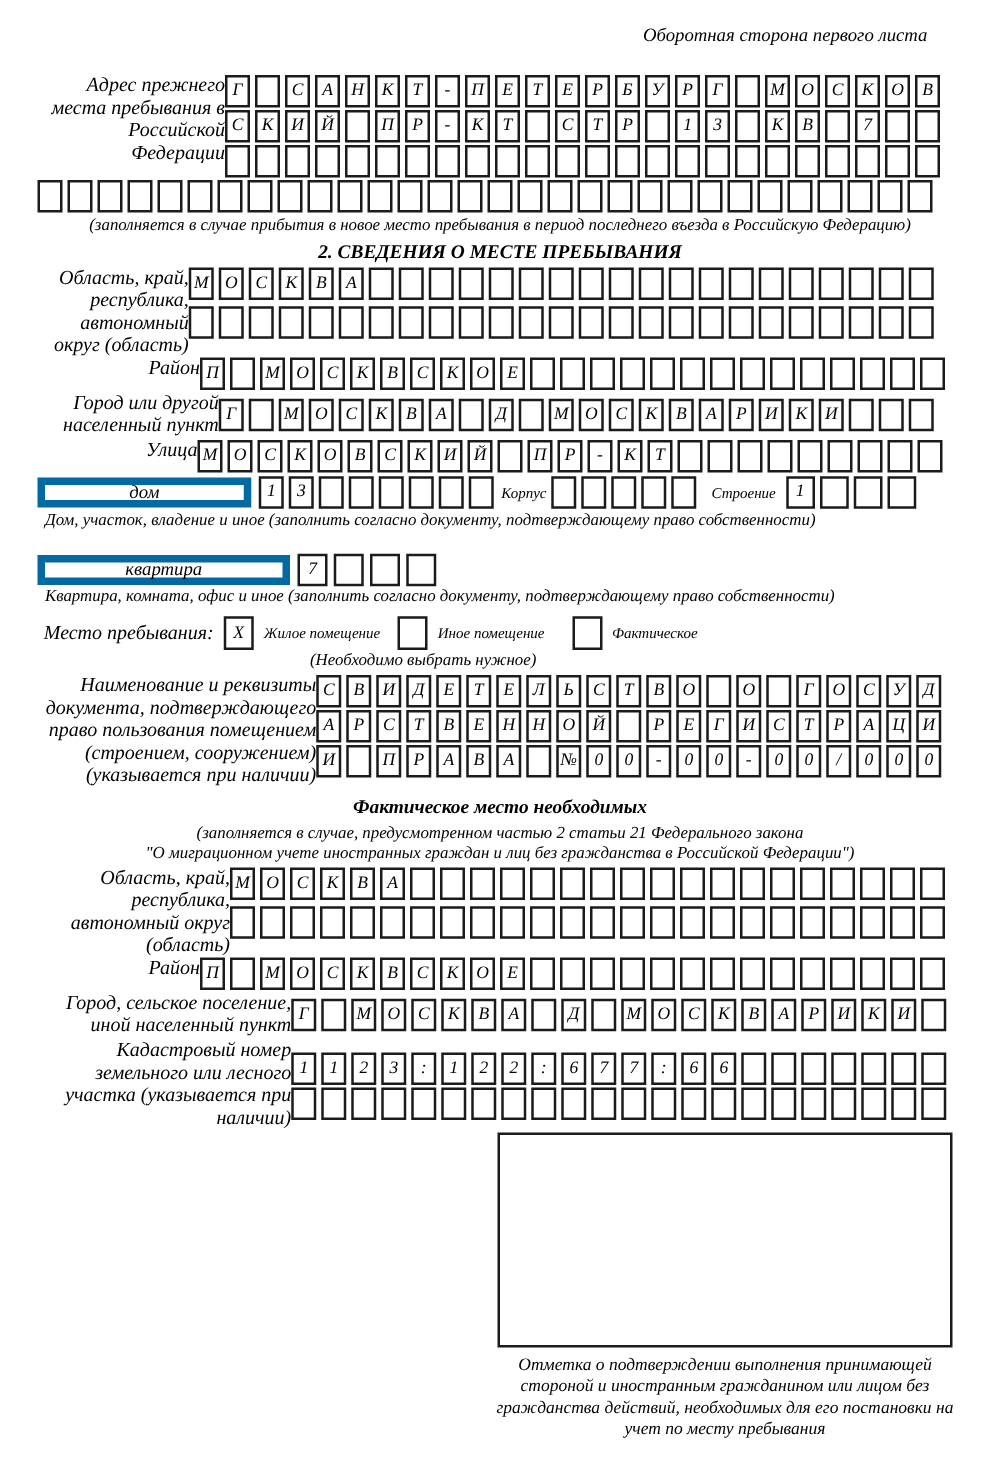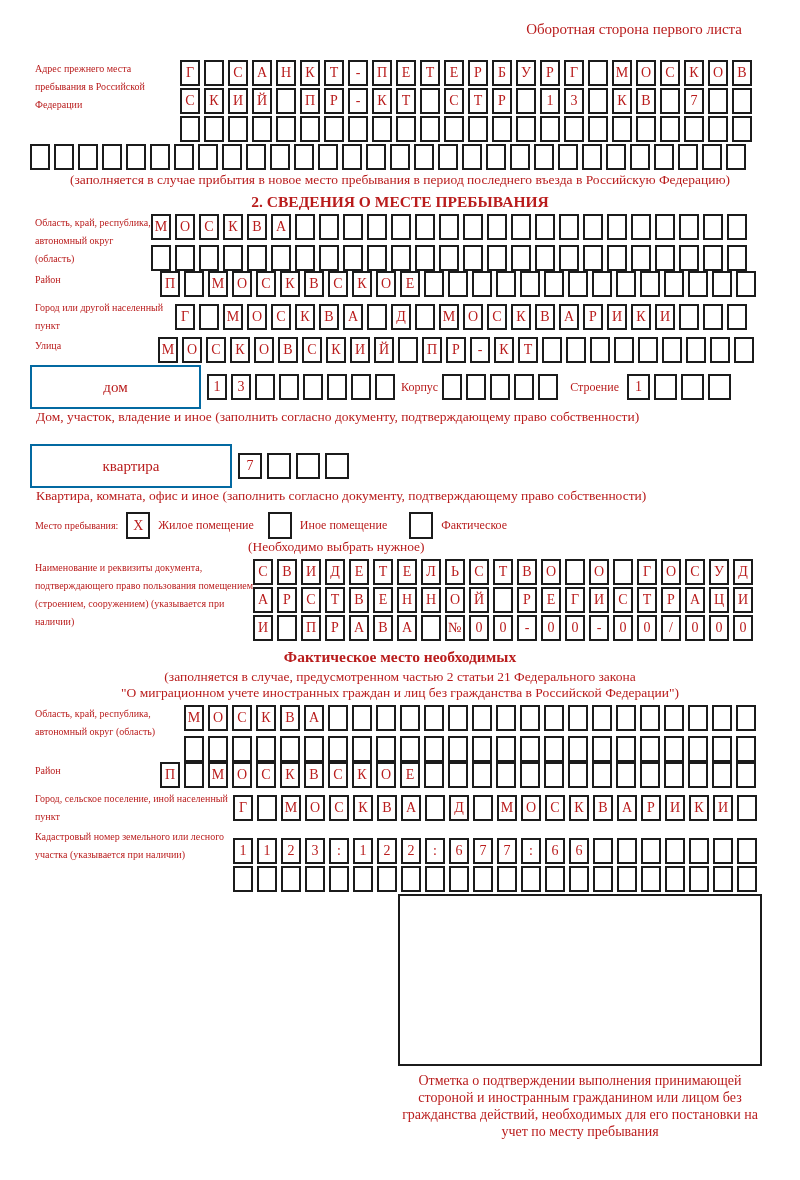--- a/index.html
+++ b/index.html
@@ -1,31 +1,31 @@
 <!DOCTYPE html>
 <html><head>
 <meta charset="utf-8">
 <style>
   html,body{margin:0;padding:0;background:#fff;}
   .page{position:relative;width:800px;height:1180px;box-sizing:border-box;
-        padding:20px 30px 0 30px;overflow:hidden;color:#b91c1c;
-        font-family:"Liberation Serif","DejaVu Serif",serif;}
+        padding:20px 30px 0 30px;overflow:hidden;color:#000000;
+        font-family:"Liberation Serif","DejaVu Serif",serif;font-style:italic;}
   .hdr{text-align:right;font-size:15px;line-height:18px;margin-right:28px;}
   .frow{display:flex;align-items:flex-start;}
   .frow.vcenter{align-items:center;}
-  .flabel{font-size:10px;line-height:18px;flex:0 0 auto;padding-left:5px;box-sizing:border-box;}
+  .flabel{font-size:16px;line-height:18px;flex:0 0 auto;padding-left:5px;box-sizing:border-box;text-align:right;}
   .rows{flex:0 0 auto;}
   .cells{display:flex;flex:0 0 auto;}
   .cell{box-sizing:border-box;flex:0 0 auto;width:20px;height:26px;border:2px solid #1b1b1b;
         margin-right:4px;display:flex;align-items:center;justify-content:center;
         font-size:14px;line-height:1;background:#fff;}
   .cells-w .cell{width:23px;}
   .cells-q .cell{width:24px;margin-right:5px;}
   .cb .cell{width:24px;height:27px;}
-  .labelbox{box-sizing:border-box;border:2px solid #0369a1;height:44px;display:flex;
+  .labelbox{box-sizing:border-box;border:6px solid #0369a1;height:24px;display:flex;
             align-items:center;justify-content:center;font-size:15px;flex:0 0 auto;}
   .inline-label{font-size:12px;line-height:28px;flex:0 0 auto;}
   .note{font-size:13.5px;line-height:16px;}
   .center{text-align:center;}
   .h2{font-weight:bold;font-size:15.5px;text-align:center;line-height:20px;}
   .opt{display:flex;align-items:center;}
   .opt-label{font-size:12px;margin-left:4px;}
   .stampbox{box-sizing:border-box;border:2px solid #1b1b1b;width:364px;height:172px;margin-left:368px;background:#fff;}
   .stampcap{width:380px;margin-left:360px;text-align:center;font-size:14px;line-height:17px;}
   .w150{width:150px;}.w121{width:121px;}.w130{width:130px;}.w145{width:145px;}

